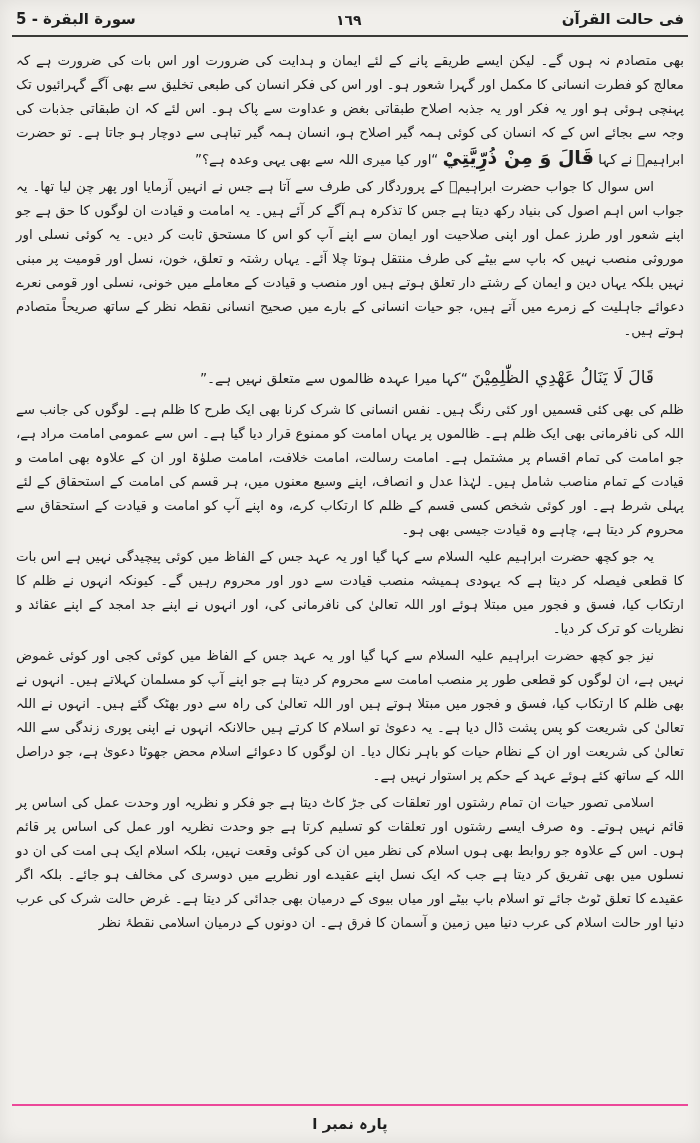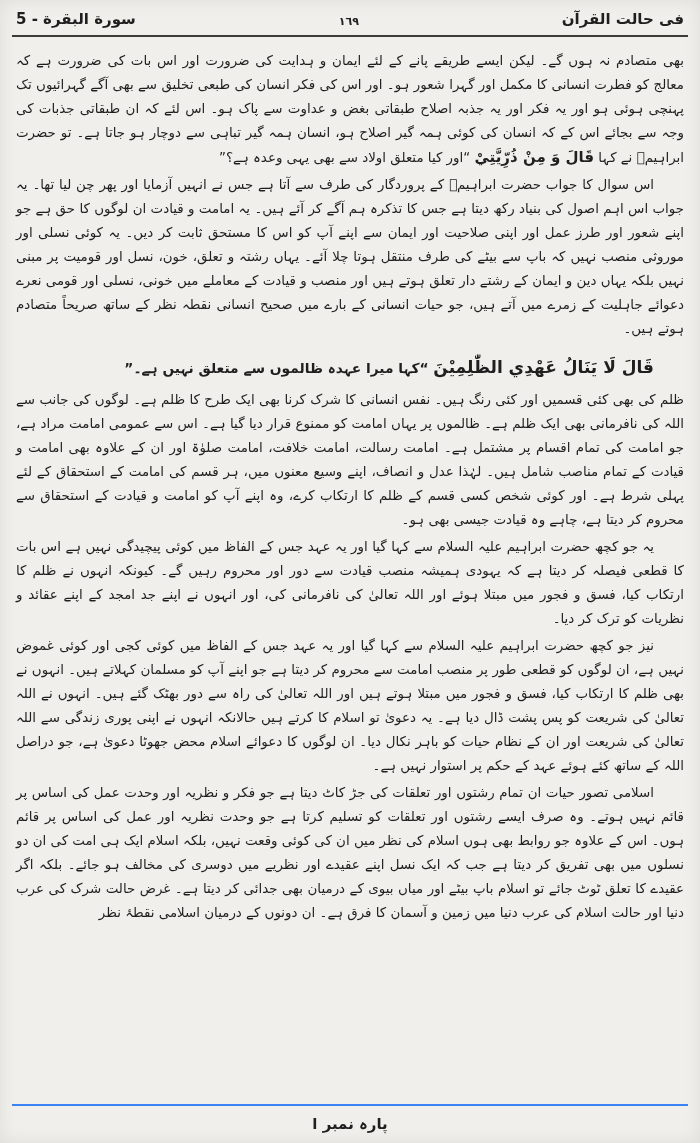--- a/index.html
+++ b/index.html
@@ -24,57 +24,57 @@
   .header-row {
     display: flex;
     justify-content: space-between;
     align-items: flex-end;
     font-size: 15px;
     font-weight: bold;
     padding: 4px 4px 7px 4px;
     border-bottom: 2px solid #3b3b38;
   }
   .header-row .page-number {
-    font-size: 11px;
+    font-size: 14px;
     font-weight: bold;
   }
   .content {
     padding: 12px 4px 6px 4px;
     font-size: 13.4px;
     line-height: 24px;
     text-align: justify;
   }
   .para {
     margin: 0 0 3px 0;
   }
   .para.indent {
     text-indent: 30px;
   }
   .arabic-inline {
     font-weight: bold;
-    font-size: 15px;
+    font-size: 19px;
   }
   .quote-line {
-    margin: 14px 0 7px 0;
+    margin: 22px 0 7px 0;
     text-indent: 30px;
-    font-weight: bold;
+    font-weight: normal;
   }
   .quote-line .quote-arabic {
     font-size: 17px;
     letter-spacing: 0.5px;
   }
   .quote-line .quote-translation {
     font-size: 13.8px;
   }
   .footer-row {
     position: absolute;
     left: 12px;
     right: 12px;
     bottom: 10px;
-    border-top: 2px solid #3b82f6;
+    border-top: 2px solid #ec4899;
     text-align: center;
     font-size: 15px;
     font-weight: bold;
     padding-top: 9px;
   }
 </style>
 </head>
 <body>
 
 <div class="page">
@@ -83,21 +83,21 @@
     <span class="book-title">فی حالت القرآن</span>
     <span class="page-number">١٦٩</span>
     <span class="surah-title">سورة البقرة - 5</span>
   </div>
 
   <div class="content">
 
     <p class="para">
       <span>بھی متصادم نہ ہوں گے۔ لیکن ایسے طریقے پانے کے لئے ایمان و ہدایت کی ضرورت اور اس بات کی ضرورت ہے کہ معالج کو فطرت انسانی کا مکمل اور گہرا شعور ہو۔ اور اس کی فکر انسان کی طبعی تخلیق سے بھی آگے گہرائیوں تک پہنچی ہوئی ہو اور یہ فکر اور یہ جذبہ اصلاح طبقاتی بغض و عداوت سے پاک ہو۔ اس لئے کہ ان طبقاتی جذبات کی وجہ سے بجائے اس کے کہ انسان کی کوئی ہمہ گیر اصلاح ہو، انسان ہمہ گیر تباہی سے دوچار ہو جاتا ہے۔ تو حضرت ابراہیمؑ نے کہا</span>
       <span class="arabic-inline">قَالَ وَ مِنْ ذُرِّيَّتِيْ</span>
-      <span>“اور کیا متعلق اولاد سے بھی یہی وعدہ ہے؟”</span>
+      <span>“اور کیا میری اللہ سے بھی یہی وعدہ ہے؟”</span>
     </p>
 
     <p class="para indent">اس سوال کا جواب حضرت ابراہیمؑ کے پروردگار کی طرف سے آتا ہے جس نے انہیں آزمایا اور پھر چن لیا تھا۔ یہ جواب اس اہم اصول کی بنیاد رکھ دیتا ہے جس کا تذکرہ ہم آگے کر آئے ہیں۔ یہ امامت و قیادت ان لوگوں کا حق ہے جو اپنے شعور اور طرز عمل اور اپنی صلاحیت اور ایمان سے اپنے آپ کو اس کا مستحق ثابت کر دیں۔ یہ کوئی نسلی اور موروثی منصب نہیں کہ باپ سے بیٹے کی طرف منتقل ہوتا چلا آئے۔ یہاں رشتہ و تعلق، خون، نسل اور قومیت پر مبنی نہیں بلکہ یہاں دین و ایمان کے رشتے دار تعلق ہوتے ہیں اور منصب و قیادت کے معاملے میں خونی، نسلی اور قومی نعرے دعوائے جاہلیت کے زمرے میں آتے ہیں، جو حیات انسانی کے بارے میں صحیح انسانی نقطہ نظر کے ساتھ صریحاً متصادم ہوتے ہیں۔</p>
 
     <p class="quote-line">
       <span class="quote-arabic">قَالَ لَا يَنَالُ عَهْدِي الظّٰلِمِيْنَ</span>
       <span class="quote-translation">“کہا میرا عہدہ ظالموں سے متعلق نہیں ہے۔”</span>
     </p>
 
     <p class="para">ظلم کی بھی کئی قسمیں اور کئی رنگ ہیں۔ نفس انسانی کا شرک کرنا بھی ایک طرح کا ظلم ہے۔ لوگوں کی جانب سے اللہ کی نافرمانی بھی ایک ظلم ہے۔ ظالموں پر یہاں امامت کو ممنوع قرار دیا گیا ہے۔ اس سے عمومی امامت مراد ہے، جو امامت کی تمام اقسام پر مشتمل ہے۔ امامت رسالت، امامت خلافت، امامت صلوٰۃ اور ان کے علاوہ بھی امامت و قیادت کے تمام مناصب شامل ہیں۔ لہٰذا عدل و انصاف، اپنے وسیع معنوں میں، ہر قسم کی امامت کے استحقاق کے لئے پہلی شرط ہے۔ اور کوئی شخص کسی قسم کے ظلم کا ارتکاب کرے، وہ اپنے آپ کو امامت و قیادت کے استحقاق سے محروم کر دیتا ہے، چاہے وہ قیادت جیسی بھی ہو۔</p>

